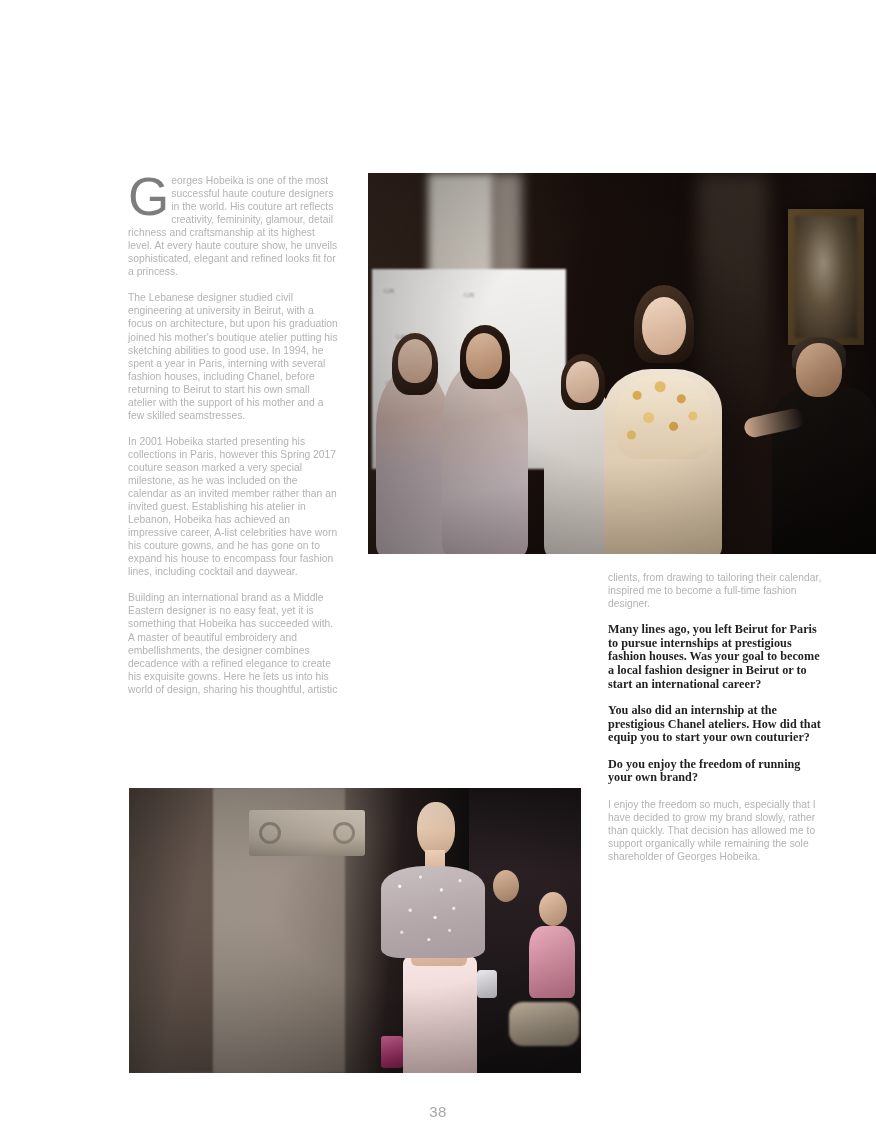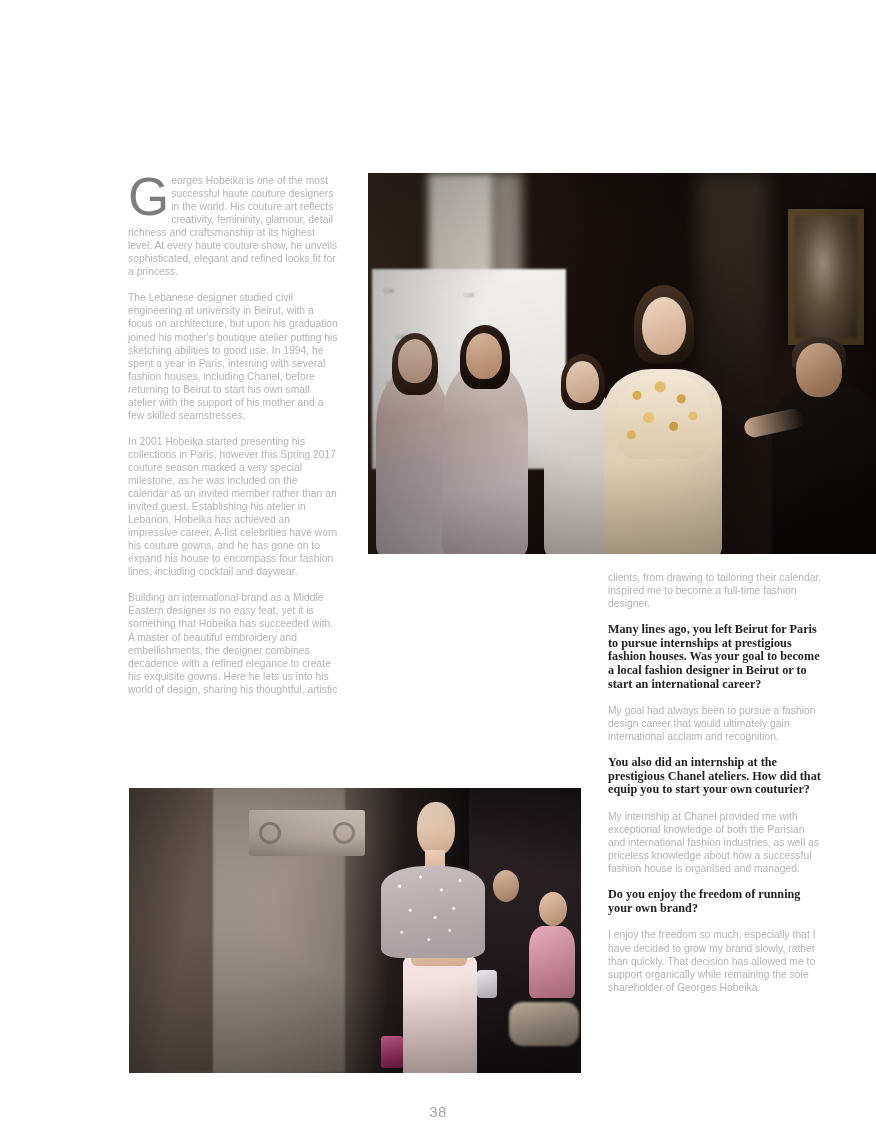--- a/index.html
+++ b/index.html
@@ -356,23 +356,21 @@
     <p>In 2001 Hobeika started presenting his collections in Paris, however this Spring 2017 couture season marked a very special milestone, as he was included on the calendar as an invited member rather than an invited guest. Establishing his atelier in Lebanon, Hobeika has achieved an impressive career, A-list celebrities have worn his couture gowns, and he has gone on to expand his house to encompass four fashion lines, including cocktail and daywear.</p>
     <p>Building an international brand as a Middle Eastern designer is no easy feat, yet it is something that Hobeika has succeeded with. A master of beautiful embroidery and embellishments, the designer combines decadence with a refined elegance to create his exquisite gowns. Here he lets us into his world of design, sharing his thoughtful, artistic</p>
   </div>
 
   <div class="col" id="col-2">
   </div>
 
   <div class="col" id="col-3">
     <p>clients, from drawing to tailoring their calendar, inspired me to become a full-time fashion designer.</p>
     <p class="question">Many lines ago, you left Beirut for Paris to pursue internships at prestigious fashion houses. Was your goal to become a local fashion designer in Beirut or to start an international career?</p>
-    <p>My goal had always been to pursue a fashion design career that would ultimately gain international acclaim and recognition.</p>
     <p class="question">You also did an internship at the prestigious Chanel ateliers. How did that equip you to start your own couturier?</p>
-    <p>My internship at Chanel provided me with exceptional knowledge of both the Parisian and international fashion industries, as well as priceless knowledge about how a successful fashion house is organised and managed.</p>
     <p class="question">Do you enjoy the freedom of running your own brand?</p>
     <p>I enjoy the freedom so much, especially that I have decided to grow my brand slowly, rather than quickly. That decision has allowed me to support organically while remaining the sole shareholder of Georges Hobeika.</p>
   </div>
 
   <div class="photo" id="photo-top">
     <div class="wall-dark"></div>
     <div class="window"></div>
     <div class="window2"></div>
     <div class="beam"></div>
     <div class="banner">

